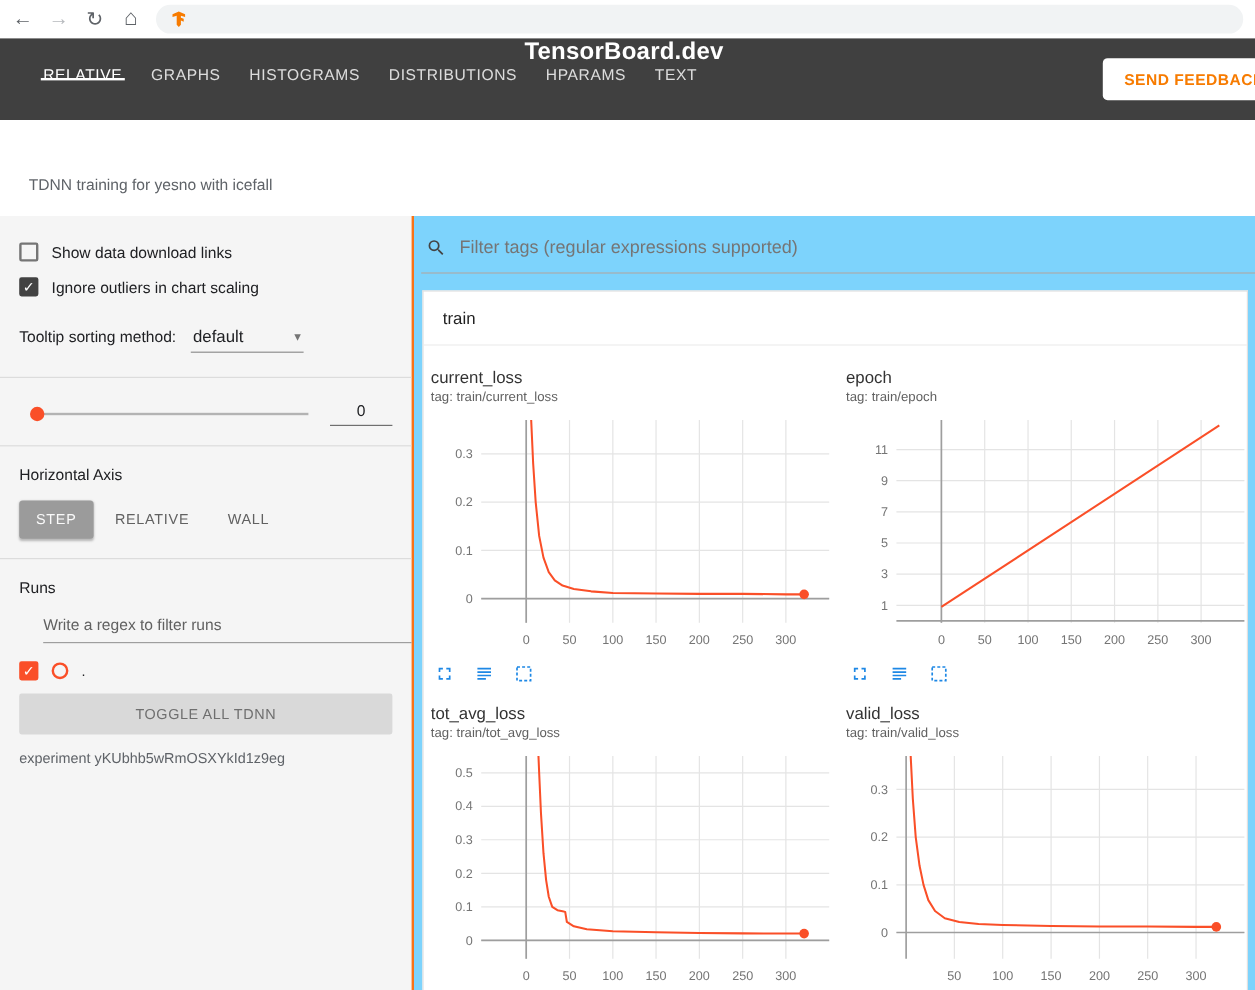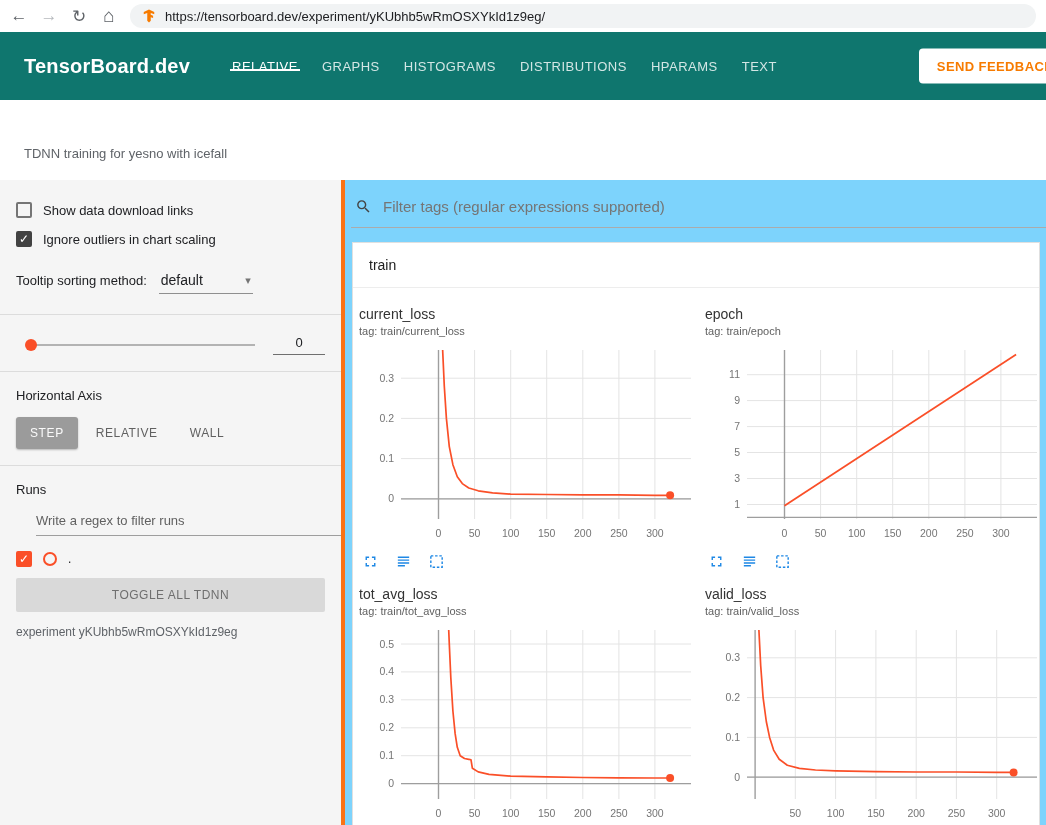--- a/index.html
+++ b/index.html
@@ -9,36 +9,36 @@
     -webkit-font-smoothing:antialiased;
   }
   
   .browser-bar{height:32px;display:flex;align-items:center;background:#fff;padding-left:4px;}
   .nav-ico{width:30px;text-align:center;font-size:17px;color:#5f6368;cursor:pointer;user-select:none;}
   .nav-ico.dim{color:#b6b9bd;}
   .address-bar{flex:1;height:24px;margin:0 10px 0 6px;background:#f1f3f4;border-radius:13px;
     display:flex;align-items:center;padding:0 12px;gap:9px;}
   .address-url{font-size:13px;color:#202124;white-space:nowrap;}
   
-  .app-header{height:68px;background:#0f766e;display:flex;align-items:center;padding:0 0 0 24px;color:#fff;position:relative;}
+  .app-header{height:68px;background:#404040;display:flex;align-items:flex-start;padding:0 0 0 24px;color:#fff;position:relative;flex-direction:column;}
   .logo{font-size:20px;font-weight:bold;align-self:center;margin-right:30px;letter-spacing:.2px;}
   .nav-tabs{display:flex;}
   .tab{display:flex;align-items:center;padding:0 12px;font-size:13px;font-weight:500;letter-spacing:.5px;
     color:rgba(255,255,255,.82);position:relative;cursor:pointer;white-space:nowrap;}
   .tab.active{color:#fff;}
   .tab.active::after{content:"";position:absolute;left:10px;right:10px;bottom:3px;height:2px;background:#fff;}
   .feedback-btn{position:absolute;right:-26px;top:50%;transform:translateY(-50%);
     background:#fff;color:#f77b00;border:none;border-radius:4px;font-family:inherit;
     font-size:13px;font-weight:bold;letter-spacing:.4px;padding:10px 18px;cursor:pointer;white-space:nowrap;}
   
   .title-bar{height:80px;background:#fff;display:flex;align-items:center;padding:26px 0 0 24px;box-sizing:border-box;}
   .exp-title{font-size:13px;color:#5f6368;}
   
   .content{position:absolute;top:180px;left:0;right:0;bottom:0;display:flex;}
-  .sidebar{width:345px;flex:none;background:#f5f5f5;border-right:4px solid #f97316;
+  .sidebar{width:345px;flex:none;background:#f5f5f5;border-right:2px solid #f97316;
     box-sizing:border-box;padding:22px 16px 12px 16px;overflow:hidden;}
   .main{flex:1;background:#7dd3fc;overflow:hidden;padding:8px 0 0 6px;box-sizing:border-box;}
   
   .cb-row{display:flex;align-items:center;gap:11px;margin-bottom:13px;font-size:13px;color:#202124;cursor:pointer;}
   .cb{width:16px;height:16px;border:2px solid #757575;border-radius:2px;box-sizing:border-box;flex:none;
     display:flex;align-items:center;justify-content:center;font-size:12px;line-height:1;color:#fff;}
   .cb.dark{background:#424242;border-color:#424242;}
   .cb.orange{background:#fa4f28;border-color:#fa4f28;}
   .tooltip-row{display:flex;align-items:baseline;gap:12px;margin:24px 0 20px;font-size:13px;color:#202124;}
   .dropdown{display:flex;align-items:center;justify-content:space-between;gap:14px;min-width:90px;
@@ -85,21 +85,20 @@
   <span class="nav-ico">←</span>
   <span class="nav-ico dim">→</span>
   <span class="nav-ico">↻</span>
   <span class="nav-ico" style="font-size:19px">⌂</span>
   <div class="address-bar">
     <span class="tb-ico">
       <svg width="14" height="14" viewBox="0 0 24 24">
           <path fill="#f77b00" d="M12 1 3 5v4l6-2v13l3 3 3-3v-6l4 1.5v-4L15 10V7l6 2V5z"></path>
         </svg>
     </span>
-    <span class="address-url">https://tensorboard.dev/experiment/yKUbhb5wRmOSXYkId1z9eg/</span>
   </div>
 </div>
 
 <div class="app-header">
   <div class="logo">TensorBoard.dev</div>
   <div class="nav-tabs">
     <div class="tab active">RELATIVE</div>
     <div class="tab">GRAPHS</div>
     <div class="tab">HISTOGRAMS</div>
     <div class="tab">DISTRIBUTIONS</div>

